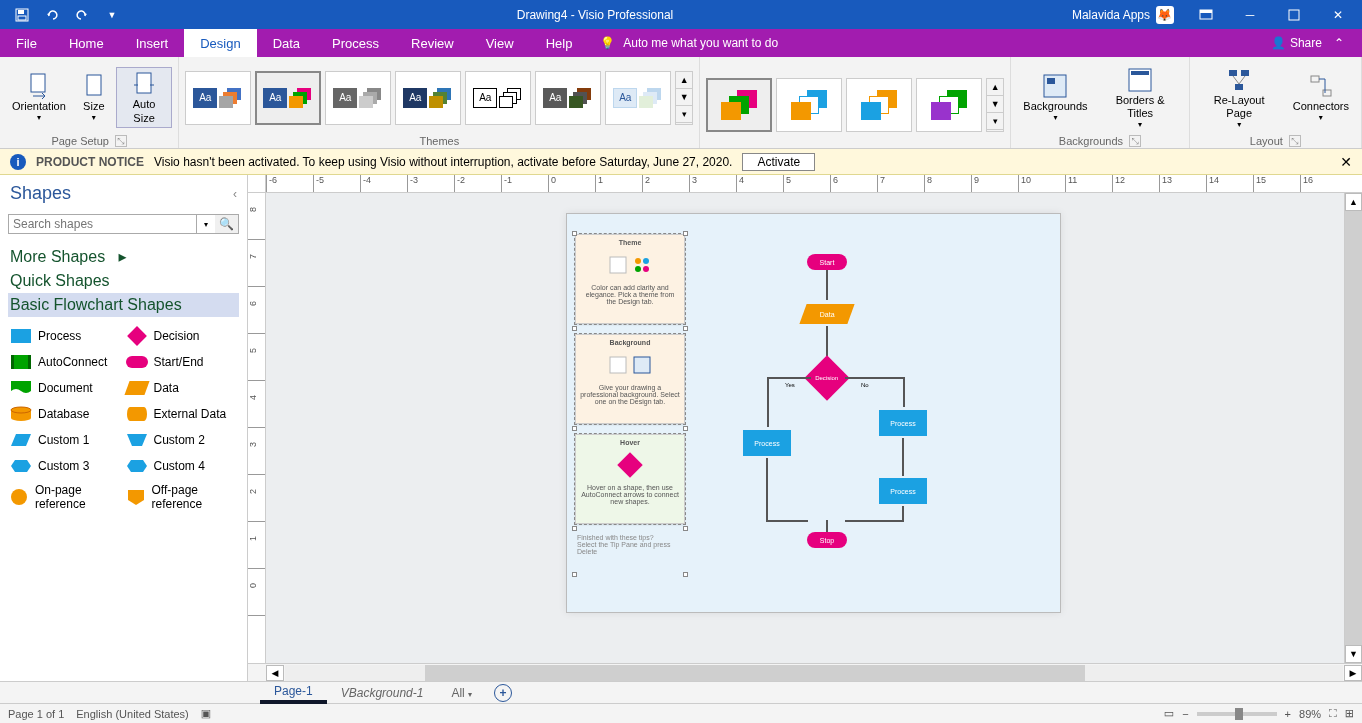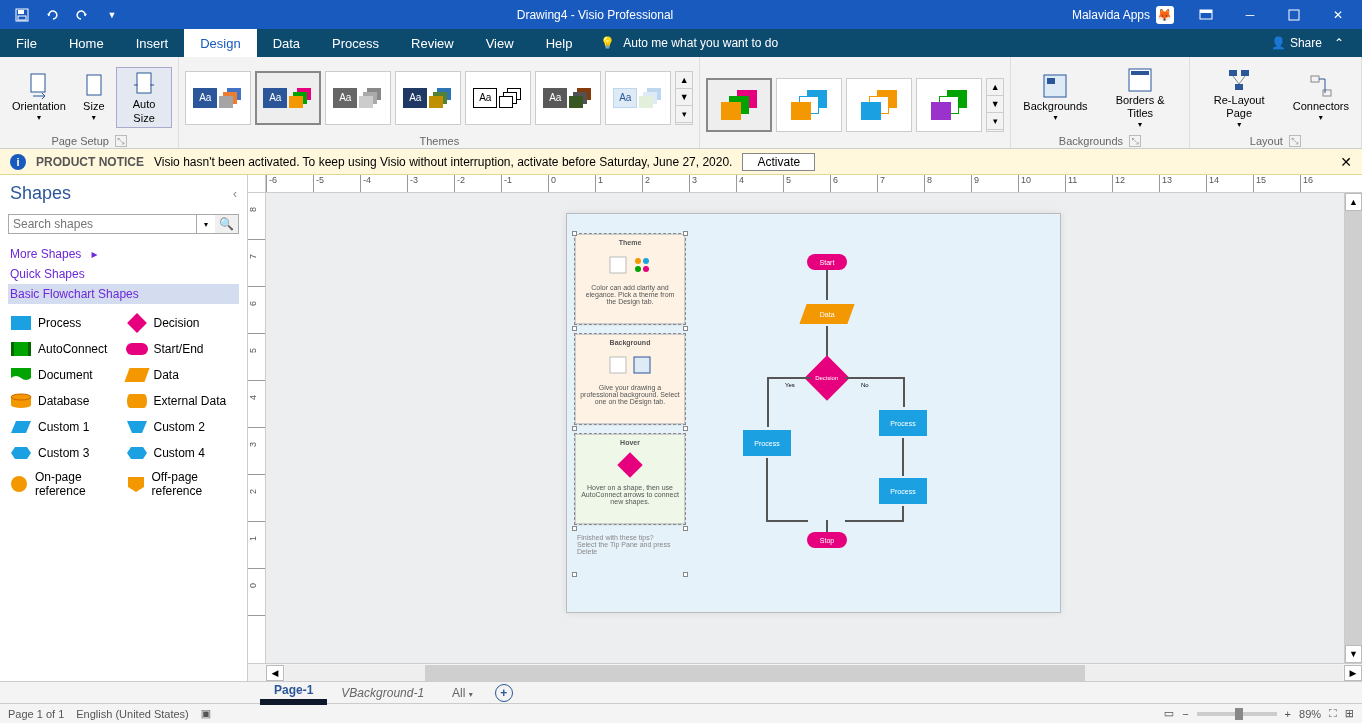--- a/index.html
+++ b/index.html
@@ -6,21 +6,21 @@
 body { width: 1362px; height: 723px; background: #fff; overflow: hidden; font-size: 12px; }
 
 .titlebar { background: #185abd; height: 29px; display: flex; align-items: center; color: #fff; }
 .qat { display: flex; align-items: center; padding-left: 8px; gap: 2px; }
 .qat .btn { width: 28px; height: 28px; display: flex; align-items: center; justify-content: center; cursor: pointer; }
 .title-center { flex: 1; text-align: center; font-size: 12px; }
 .title-right { display: flex; align-items: center; gap: 4px; padding-right: 4px; }
 .title-right .btn { width: 40px; height: 28px; display: flex; align-items: center; justify-content: center; cursor: pointer; }
 .user { display:flex; align-items:center; gap:6px; font-size:12px; padding:0 8px; }
 
-.tabs { background: #0c4a6e; height: 28px; display: flex; align-items: stretch; color: #fff; }
+.tabs { background: #a21caf; height: 28px; display: flex; align-items: stretch; color: #fff; }
 .tab { padding: 0 16px; display: flex; align-items: center; cursor: pointer; font-size: 13px; }
 .tab.active { background: #fff; color: #185abd; }
 .tellme { display:flex; align-items:center; gap:8px; padding:0 12px; cursor:pointer; }
 .share-area { margin-left:auto; display:flex; align-items:center; gap:6px; padding:0 12px; }
 
 .ribbon { height: 92px; background: #f3f3f3; border-bottom: 1px solid #ccc; display: flex; }
 .group { border-right: 1px solid #ddd; display: flex; flex-direction: column; padding: 4px 6px 0; }
 .group-body { flex: 1; display: flex; align-items: center; gap: 4px; }
 .group-label { text-align: center; font-size: 11px; color: #666; padding: 1px 0; display:flex; justify-content:center; align-items:center; gap:6px;}
 .big-btn { display:flex; flex-direction:column; align-items:center; justify-content:center; padding:2px 6px; cursor:pointer; font-size:11px; text-align:center; line-height:1.2; }
@@ -40,21 +40,21 @@
 .notice .close{ margin-left:auto; cursor:pointer; font-size:14px;}
 
 .main { display: flex; height: calc(723px - 29px - 28px - 92px - 26px - 22px - 20px); }
 .shapes-pane { width: 248px; border-right: 1px solid #ccc; background: #fff; display:flex; flex-direction:column;}
 .shapes-header { display:flex; align-items:center; padding:8px 10px 6px; }
 .shapes-header h2 { color:#2b579a; font-weight:400; font-size:18px; flex:1;}
 .search-row { display:flex; padding:4px 8px; gap:0;}
 .search-row input{ flex:1; border:1px solid #aaa; padding:2px 4px; font-size:12px;}
 .search-row .sbtn{ width:24px; border:1px solid #aaa; border-left:none; background:#f0f0f0; display:flex;align-items:center;justify-content:center;cursor:pointer;color:#2b579a;}
 .stencil-list{ padding:6px 8px 4px;}
-.stencil-item{ padding:3px 2px; cursor:pointer; font-size:12px; color:#6d28d9;}
+.stencil-item{ padding:3px 2px; cursor:pointer; font-size:16px; color:#14532d;}
 .stencil-item.sel{ background:#d4dcf0; font-weight:400;}
 .shape-grid{ padding:6px 10px; display:grid; grid-template-columns:1fr 1fr; gap:8px 4px;}
 .shape-item{ display:flex; align-items:center; gap:6px; font-size:12px; cursor:pointer;}
 .shape-glyph{ width:22px; height:18px; display:flex;align-items:center;justify-content:center;}
 
 .canvas-wrap{ flex:1; display:flex; flex-direction:column; background:#eceef0;}
 .ruler-h{ height:18px; background:#fff; border-bottom:1px solid #ccc; display:flex; margin-left:18px; position:relative; overflow:hidden;}
 .ruler-h .tick{ flex:0 0 47px; font-size:9px; color:#555; border-left:1px solid #999; padding-left:2px; position:relative;}
 .canvas-body{ flex:1; display:flex; overflow:hidden;}
 .ruler-v{ width:18px; background:#fff; border-right:1px solid #ccc; display:flex; flex-direction:column;}
@@ -65,21 +65,21 @@
 .hscroll .arrow{ width:18px;height:16px;border:1px solid #bbb;display:flex;align-items:center;justify-content:center;font-size:9px;cursor:pointer;background:#fff;}
 .hscroll .track{ flex:1; height:16px; background:#eee; margin:0 1px; position:relative;}
 .hscroll .thumb{ position:absolute; left:140px; width:660px; top:0; bottom:0; background:#cfcfcf;}
 .vscroll{ width:18px; background:#f4f4f4; border-left:1px solid #ccc; display:flex;flex-direction:column;}
 .vscroll .arrow{height:18px;border:1px solid #bbb;display:flex;align-items:center;justify-content:center;font-size:9px;cursor:pointer;background:#fff;}
 .vscroll .track{flex:1; background:#eee; position:relative;}
 .vscroll .thumb{position:absolute; top:0; height:100%; left:0;right:0; background:#cfcfcf;}
 
 .page-tabs{ height:22px; background:#f4f4f4; border-top:1px solid #ccc; display:flex; align-items:center; padding-left:260px; gap:0; font-size:12px;}
 .page-tab{ padding:2px 14px; cursor:pointer; color:#666;}
-.page-tab.active{ color:#2b579a; font-weight:bold; border-bottom:6px solid #0f172a;}
+.page-tab.active{ color:#2b579a; font-weight:normal; border-bottom:4px solid #0f172a;}
 .page-tab.italic{ font-style:italic;}
 .page-add{ width:18px;height:18px;border:1.5px solid #2b579a;border-radius:50%;color:#2b579a;display:flex;align-items:center;justify-content:center;cursor:pointer;margin-left:8px;font-weight:bold;}
 
 .statusbar{ height:20px; background:#f4f4f4; border-top:1px solid #ccc; display:flex; align-items:center; font-size:11px; color:#555; padding:0 8px; gap:12px;}
 .statusbar .right{ margin-left:auto; display:flex; align-items:center; gap:8px;}
 .zoom-slider{ width:80px; height:4px; background:#ccc; position:relative;}
 .zoom-slider .handle{ position:absolute; width:8px; height:12px; background:#888; top:-4px; left:38px;}
 
 
 .fc-start{ background:#e6007e; border-radius:10px; color:#fff; font-size:7px; display:flex;align-items:center;justify-content:center;}

